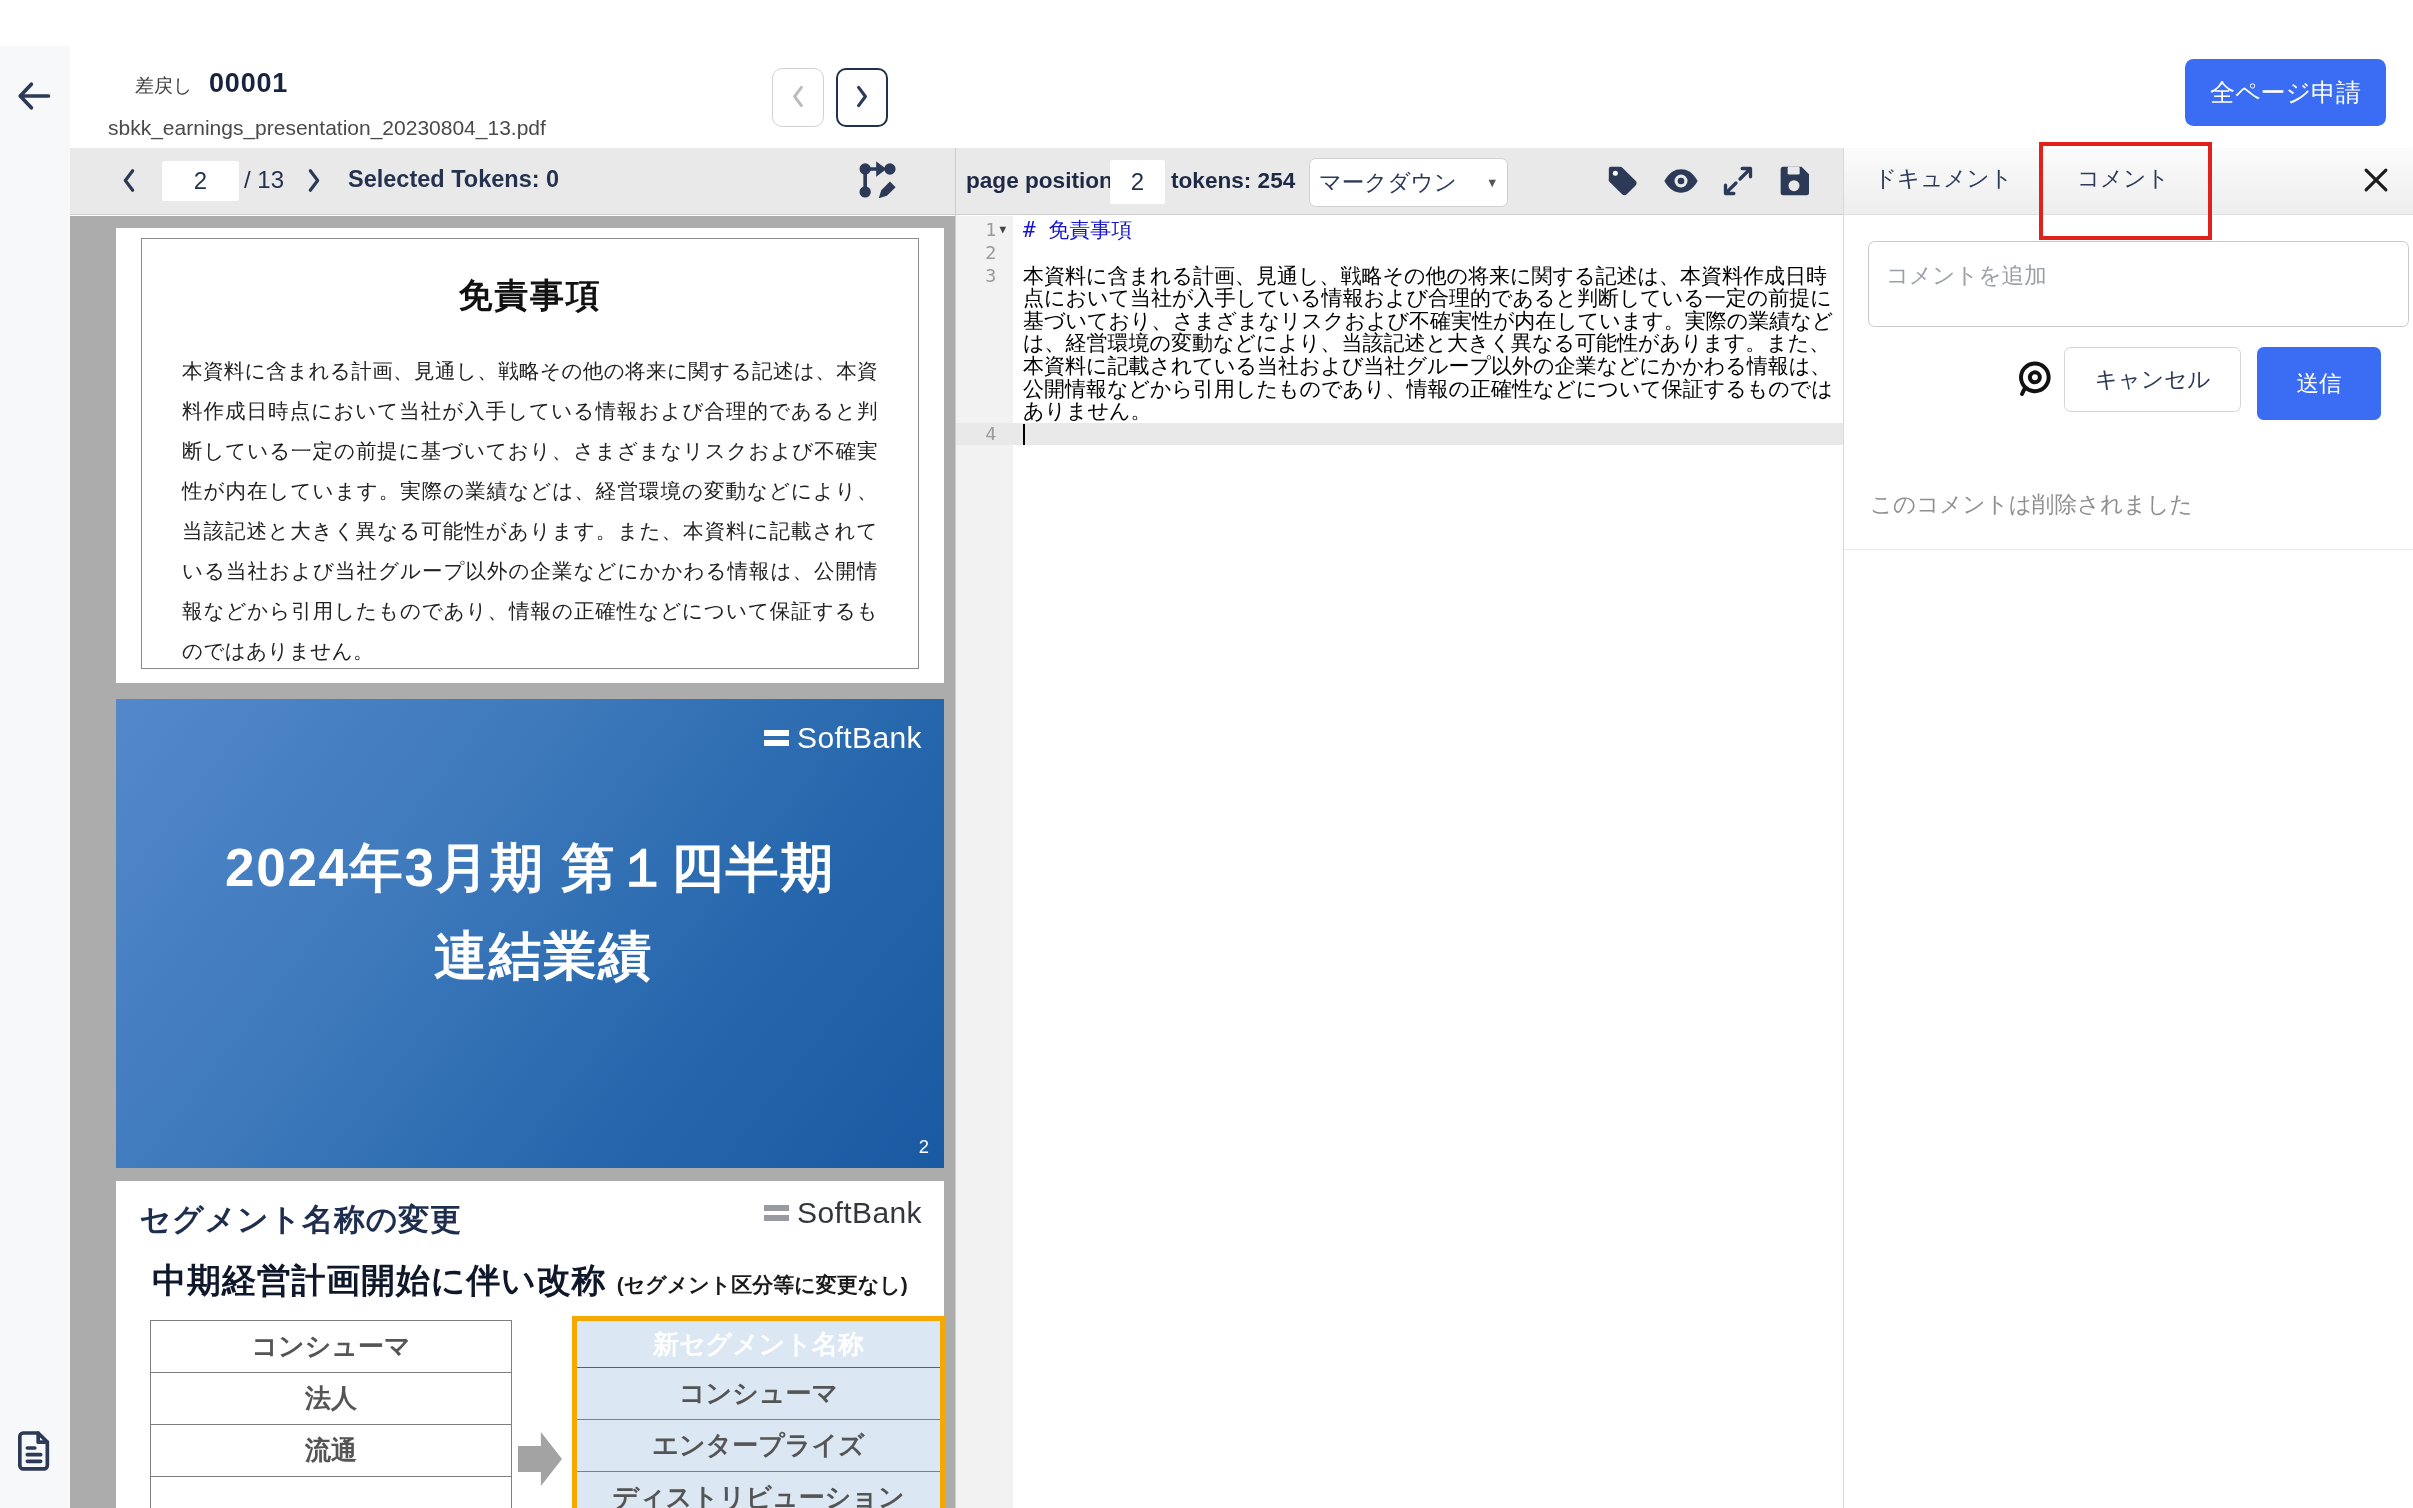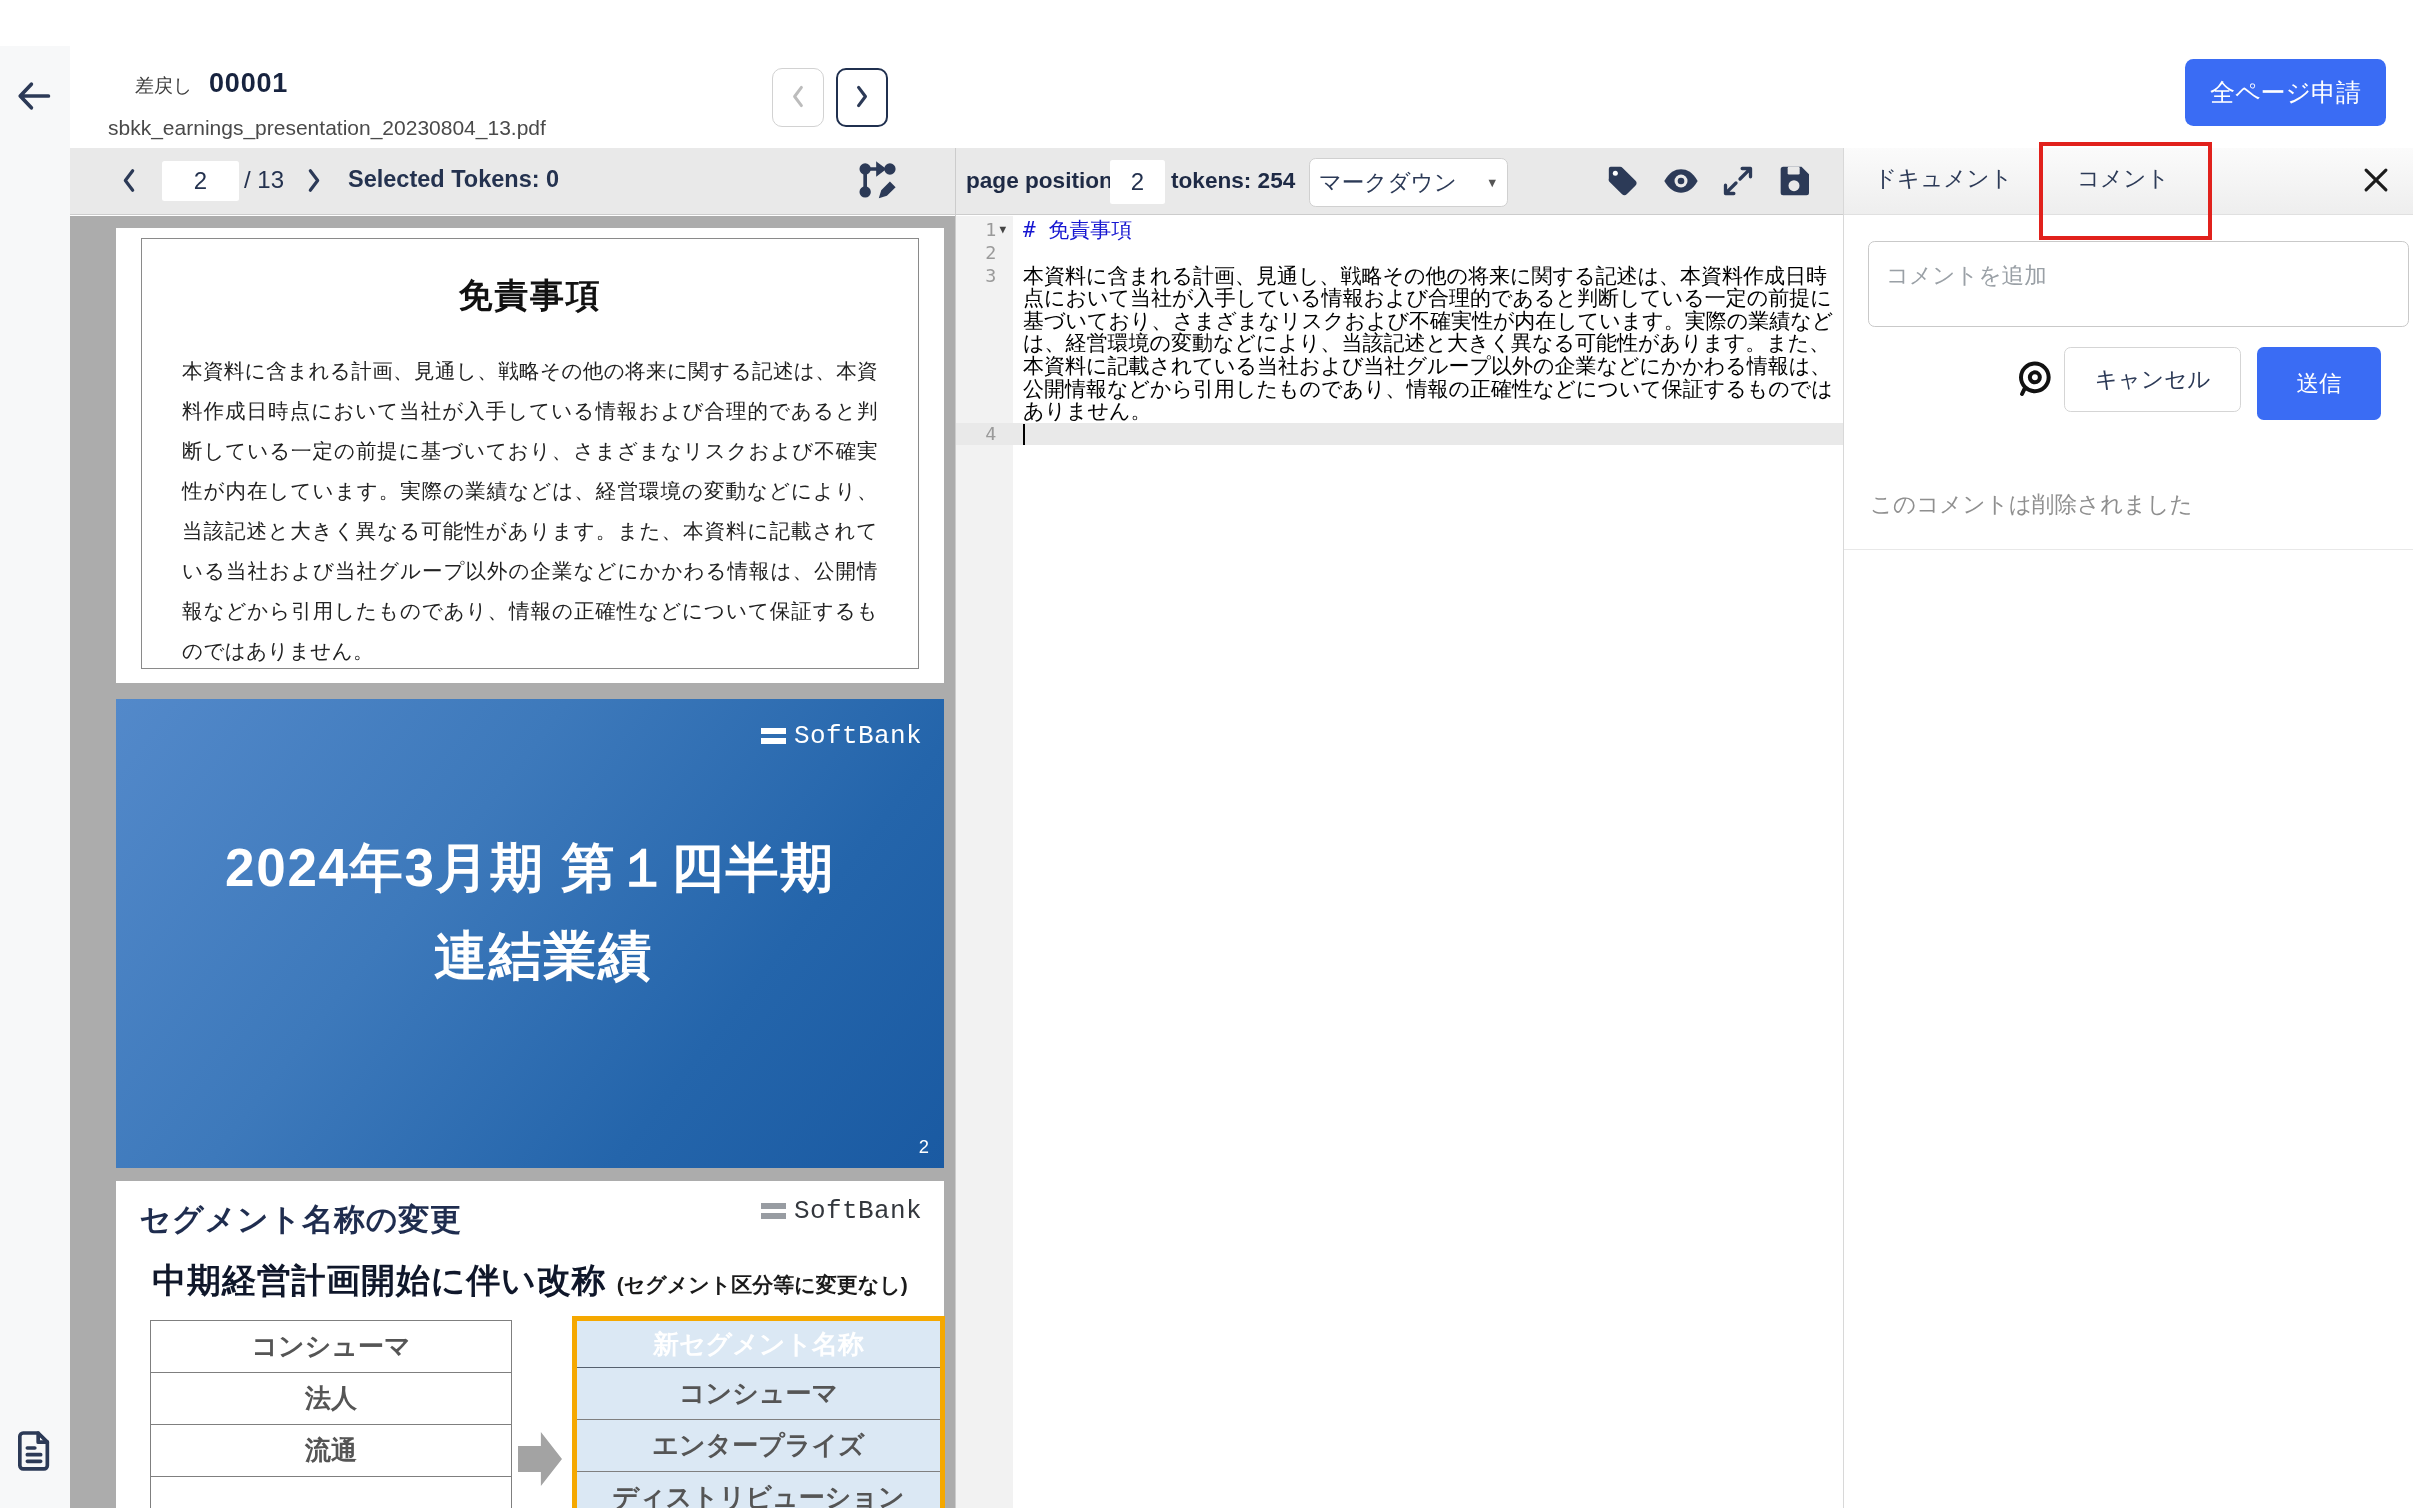--- a/index.html
+++ b/index.html
@@ -49,21 +49,21 @@
   .disc-title { text-align:center; margin-top:34px; font-size:34px; font-weight:700; color:#111; letter-spacing:1.7px; }
   .disc-body { margin:32px 40px 0 40px; font-size:20.5px; line-height:40px; color:#222;
                text-align:justify; word-break:break-all; letter-spacing:0.4px; }
 
   
   .page-title-slide { top:483px; height:469px;
       background:linear-gradient(128deg,#5389ca 0%, #3d79bb 38%, #2465ab 72%, #1a5aa2 100%); }
   .sb-logo { display:flex; align-items:center; gap:8.4px; }
   .sb-bars { display:flex; flex-direction:column; gap:4.2px; }
   .sb-bars i { display:block; width:25px; height:5.9px; }
-  .sb-logo .sb-text { font-family:Liberation Mono, monospace; font-size:26px; letter-spacing:0.4px; }
+  .sb-logo .sb-text { font-family:Liberation Sans, sans-serif; font-size:30px; letter-spacing:0.4px; }
   .sb-logo.light .sb-text { color:#fff; } .sb-logo.light .sb-bars i { background:#fff; }
   .sb-logo.dark .sb-text { color:#33373d; } .sb-logo.dark .sb-bars i { background:#989ca2; }
   .title-slide-logo { position:absolute; top:22px; right:22px; }
   .slide-title { position:absolute; left:0; right:0; top:142px; text-align:center; color:#fff; font-weight:700; }
   .slide-title .l1 { font-size:53px; line-height:1; letter-spacing:1.7px; }
   .slide-title .l2 { font-size:53px; line-height:1; margin-top:35px; letter-spacing:1.7px;padding-left:27px; }
   .slide-pagenum { position:absolute; right:15px; bottom:10px; color:#fff; font-size:18.4px; }
 
   
   .page-segment-slide { top:965px; height:469px; background:#fff; }

